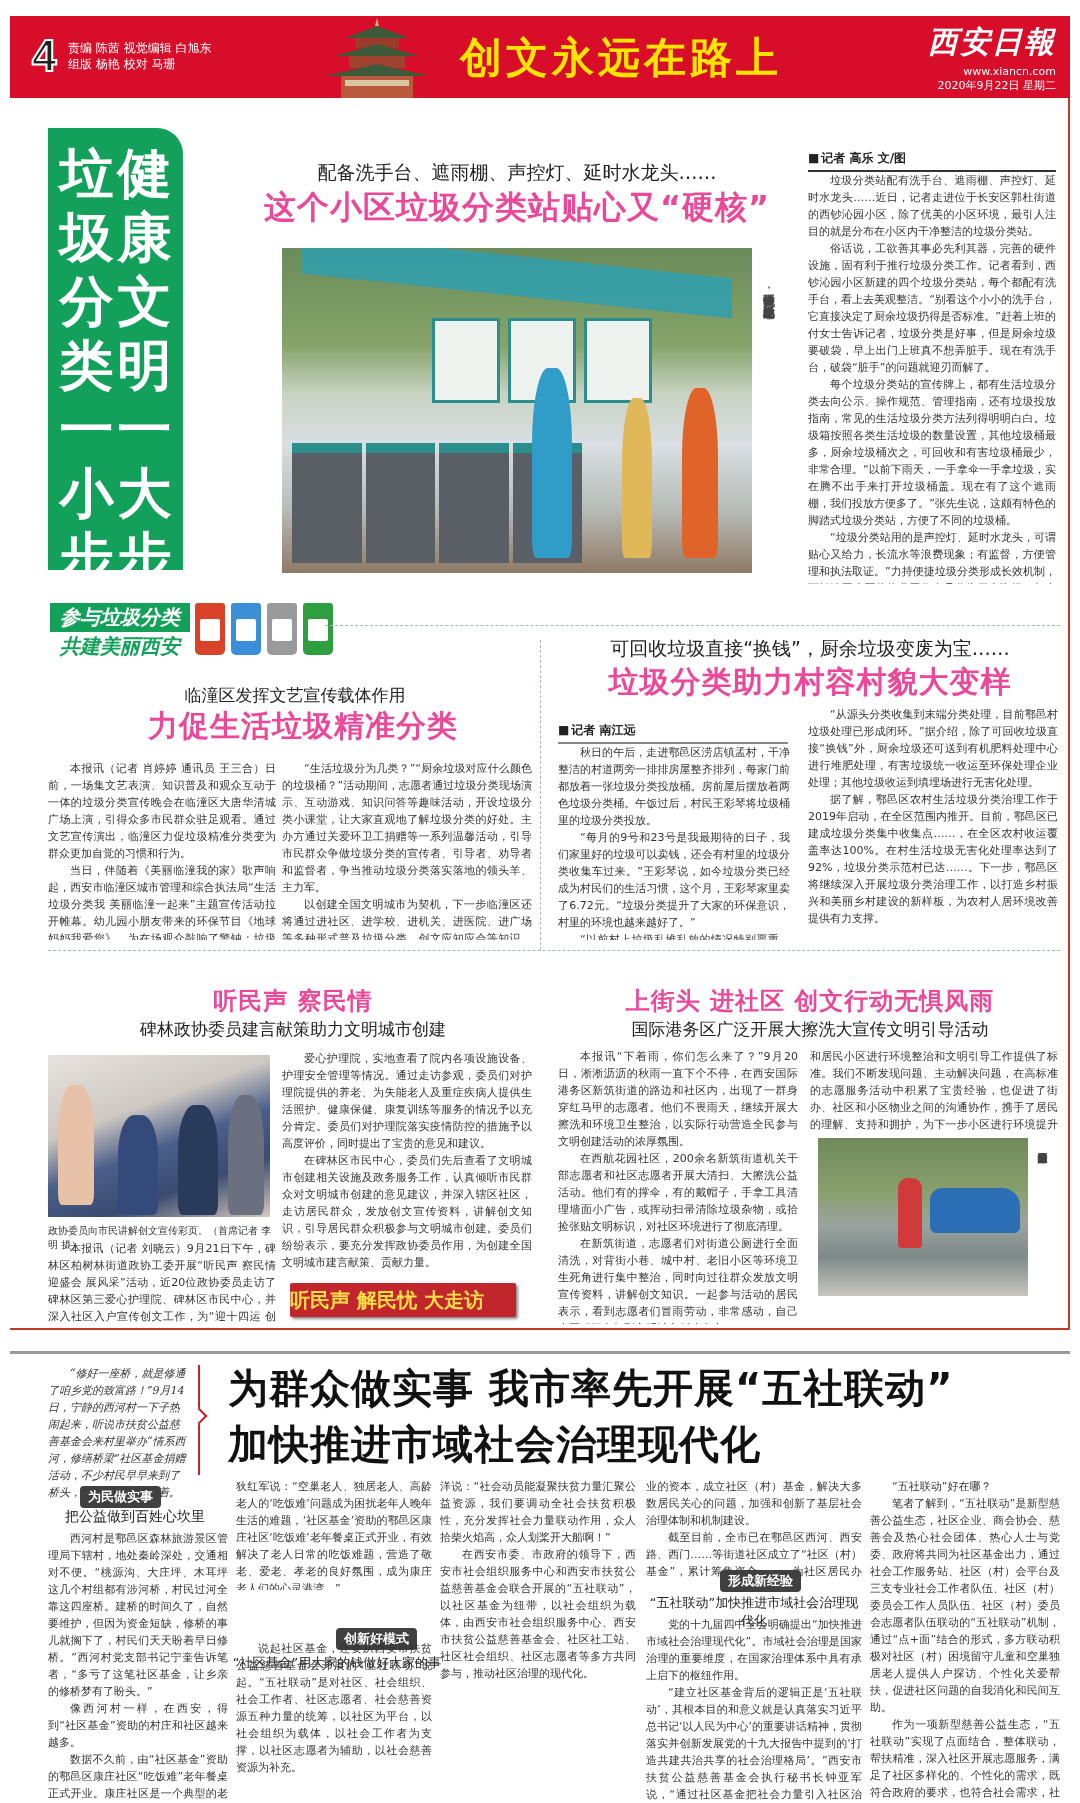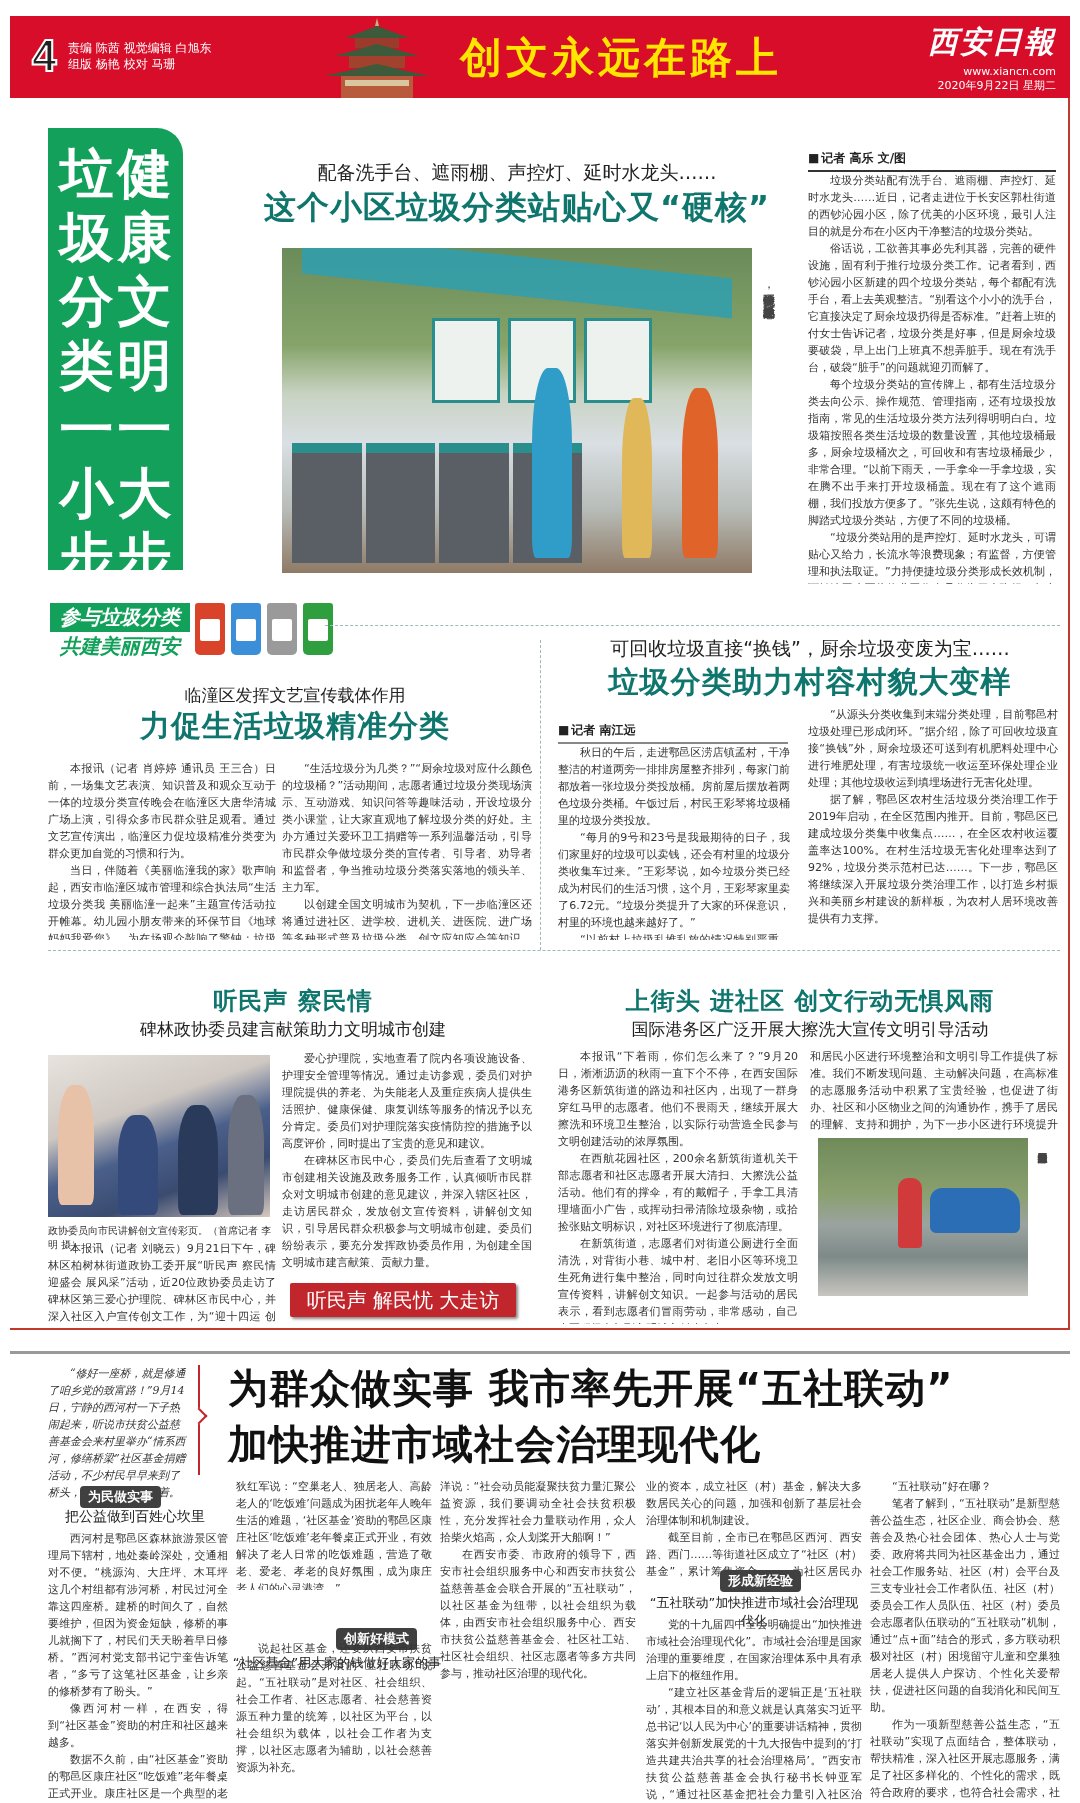--- a/index.html
+++ b/index.html
@@ -24,21 +24,21 @@
   .frame-bottom { position: absolute; left: 10px; top: 1328px; width: 1060px; height: 2px; background: #c0392b; }
   .rule-gray { position: absolute; left: 10px; top: 1351px; width: 1060px; height: 3px; background: #999; }
 
   
   .side-banner { position: absolute; left: 48px; top: 128px; width: 135px; height: 442px; background: #12a05a;
                  border-radius: 0 26px 0 0; display: flex; flex-direction: row-reverse; justify-content: center; gap: 4px; padding-top: 14px; }
   .side-banner .col { display: flex; flex-direction: column; align-items: center; color: #fff; font-size: 54px; font-weight: bold; line-height: 64px; }
   .side-banner .col span { display: block; }
 
   .kicker { position: absolute; font-size: 19px; color: #222; text-align: center; }
-  .headline { position: absolute; font-size: 34px; font-weight: bold; color: #0f766e; text-align: center; letter-spacing: 1px; }
+  .headline { position: absolute; font-size: 34px; font-weight: bold; color: #ec4899; text-align: center; letter-spacing: 1px; }
 
   .photo { position: absolute; overflow: hidden; }
   .photo-main { left: 282px; top: 248px; width: 470px; height: 325px;
                 background: linear-gradient(180deg, #6a8c5a 0%, #86a46a 30%, #c9d3c3 45%, #d9dfe3 60%, #b8bdb9 80%, #8f7a66 100%); }
   .shelter-roof { position: absolute; left: 20px; top: 8px; width: 430px; height: 40px; background: #2f9fb0; transform: skewY(6deg); opacity: .85; }
   .sign-board { position: absolute; top: 70px; width: 68px; height: 85px; background: #eef2ee; border: 3px solid #2a8f8c; }
   .bins { position: absolute; left: 10px; bottom: 10px; width: 290px; height: 120px; display: flex; gap: 4px; }
   .bins div { flex: 1; background: #5a5f66; border-top: 10px solid #2a8f8c; }
   .person { position: absolute; border-radius: 40% 40% 10% 10%; }
   .photo-caption-vert { position: absolute; left: 760px; top: 285px; width: 16px; font-size: 12px; line-height: 15px; color: #444;
@@ -56,21 +56,21 @@
   .bin-icons { position: absolute; left: 195px; top: 603px; display: flex; gap: 6px; }
   .bin-icon { width: 30px; height: 52px; border-radius: 3px 3px 5px 5px; position: relative; }
   .bin-icon::after { content: ""; position: absolute; left: 5px; top: 16px; width: 20px; height: 22px; background: #fff; border-radius: 2px; }
   .dotted-h { position: absolute; border-top: 1px dashed #9bb; height: 0; }
   .dotted-v { position: absolute; border-left: 1px dashed #9bb; width: 0; }
 
   
   .photo-meeting { left: 48px; top: 1055px; width: 222px; height: 162px;
                    background: linear-gradient(160deg, #e8e3de 0%, #cfc8c2 35%, #4a5f8a 55%, #3a4b70 75%, #d7c9bd 100%); }
   .caption { position: absolute; font-size: 10px; color: #333; }
-  .red-badge { position: absolute; background: #c0262c; color: #ffffff; font-weight: normal; text-align: center; border-radius: 2px; }
+  .red-badge { position: absolute; background: #c0262c; color: #fde047; font-weight: bold; text-align: left; border-radius: 2px; }
   .photo-rain { left: 818px; top: 1138px; width: 210px; height: 158px;
                 background: linear-gradient(180deg, #6f8a5a 0%, #8aa06e 35%, #9ba3a0 55%, #7d8a88 75%, #c8c6c0 100%); }
   .car { position: absolute; right: 8px; top: 50px; width: 90px; height: 45px; background: #2c6eb5; border-radius: 12px 18px 6px 6px; }
   .volunteer { position: absolute; left: 80px; top: 40px; width: 24px; height: 70px; background: #d03a3a; border-radius: 10px 10px 4px 4px; }
 
   
   .quote-box { position: absolute; left: 48px; top: 1365px; width: 152px; height: 110px; border-right: 2px solid #c0262c;
                font-size: 11px; line-height: 17px; color: #333; font-family: "DejaVu Serif", serif; font-style: italic; padding-right: 8px; text-indent: 2em; }
   .quote-box::after { content: ""; position: absolute; right: -7px; top: 45px; width: 10px; height: 10px; border-right: 2px solid #c0262c; border-top: 2px solid #c0262c; transform: rotate(45deg); background: #fff; }
   .mega-headline { position: absolute; left: 228px; top: 1360px; font-size: 40px; font-weight: bold; color: #111; line-height: 56px; letter-spacing: 1px; }
@@ -165,21 +165,21 @@
   <div class="bin-icon" style="background:#d8432a;"></div>
   <div class="bin-icon" style="background:#3b8fd9;"></div>
   <div class="bin-icon" style="background:#9a9a9a;"></div>
   <div class="bin-icon" style="background:#2e9e3e;"></div>
 </div>
 <div class="dotted-h" style="left:325px; top:625px; width:735px;"></div>
 <div class="dotted-v" style="left:540px; top:640px; height:310px;"></div>
 <div class="dotted-h" style="left:48px; top:950px; width:1012px;"></div>
 
 <div class="kicker" style="left:60px; top:684px; width:470px; font-size:17px;">临潼区发挥文艺宣传载体作用</div>
-<div class="headline" style="left:60px; top:706px; width:470px; font-size:30px;">力促生活垃圾精准分类</div>
+<div class="headline" style="left:68px; top:706px; width:470px; font-size:30px;">力促生活垃圾精准分类</div>
 <div class="body-text" style="left:48px; top:760px; width:228px; height:180px;">
   <p>本报讯（记者 肖婷婷 通讯员 王三合）日前，一场集文艺表演、知识普及和观众互动于一体的垃圾分类宣传晚会在临潼区大唐华清城广场上演，引得众多市民群众驻足观看。通过文艺宣传演出，临潼区力促垃圾精准分类变为群众更加自觉的习惯和行为。</p>
   <p>当日，伴随着《美丽临潼我的家》歌声响起，西安市临潼区城市管理和综合执法局“生活垃圾分类我 美丽临潼一起来”主题宣传活动拉开帷幕。幼儿园小朋友带来的环保节目《地球妈妈我爱您》，为在场观众敲响了警钟：垃圾分类已迫在眉睫，实现垃圾减量化、资源化、无害化刻不容缓。诗朗诵《垃圾分类从我做起》、小品《今天分一分 明天美十分》、表歌舞韵对唱《生活垃圾分类我 美丽临潼一起来》等精彩文艺节目，通过近民生、接地气的艺术形式，将垃圾分类知识变成寓教于乐的台上台下互动，现场欢声笑语。</p>
 </div>
 <div class="body-text" style="left:282px; top:760px; width:250px; height:180px;">
   <p>“生活垃圾分为几类？”“厨余垃圾对应什么颜色的垃圾桶？”活动期间，志愿者通过垃圾分类现场演示、互动游戏、知识问答等趣味活动，开设垃圾分类小课堂，让大家直观地了解垃圾分类的好处。主办方通过关爱环卫工捐赠等一系列温馨活动，引导市民群众争做垃圾分类的宣传者、引导者、劝导者和监督者，争当推动垃圾分类落实落地的领头羊、主力军。</p>
   <p>以创建全国文明城市为契机，下一步临潼区还将通过进社区、进学校、进机关、进医院、进广场等多种形式普及垃圾分类、创文应知应会等知识，调动大家参与垃圾分类、文明创建等活动的积极性，让垃圾分类、文明行为习惯深入人心、落地生根，让城市文明为临潼颜值“加分”，以亮丽城市形象迎接十四运。</p>
 </div>
 
 <div class="kicker" style="left:560px; top:636px; width:500px; font-size:19px;">可回收垃圾直接“换钱”，厨余垃圾变废为宝……</div>

